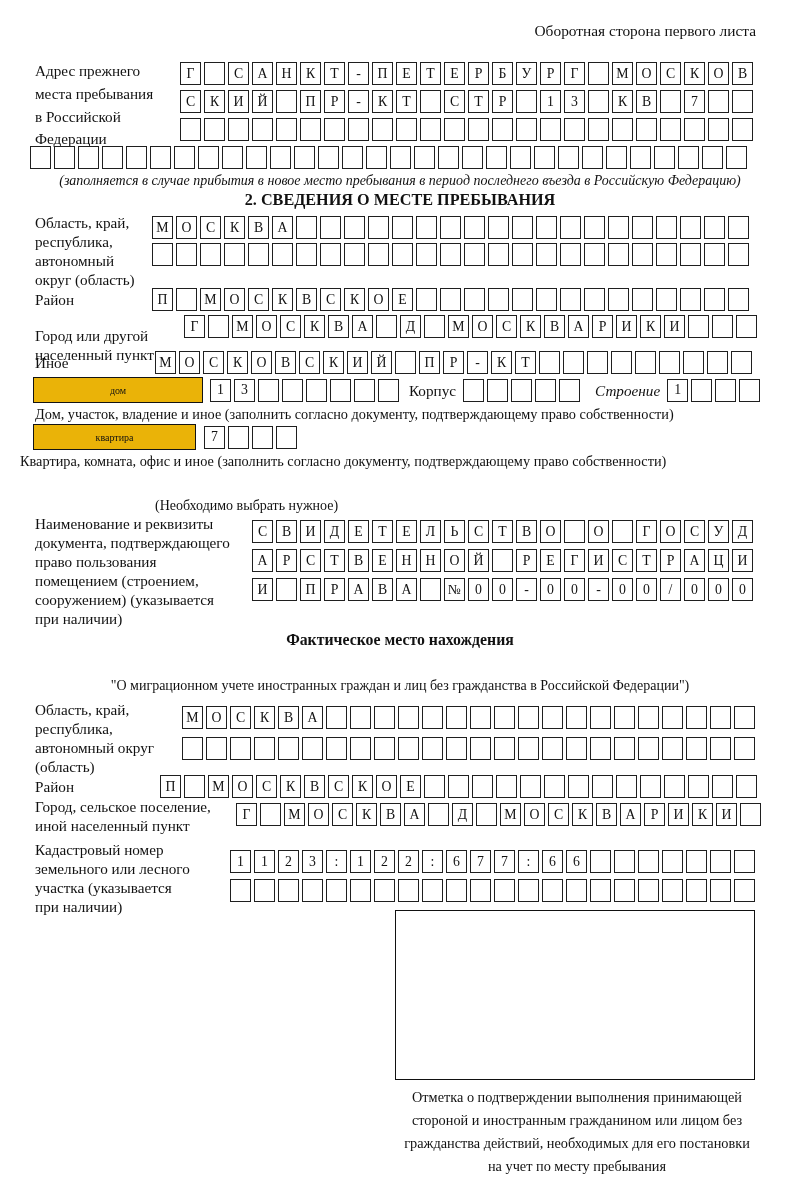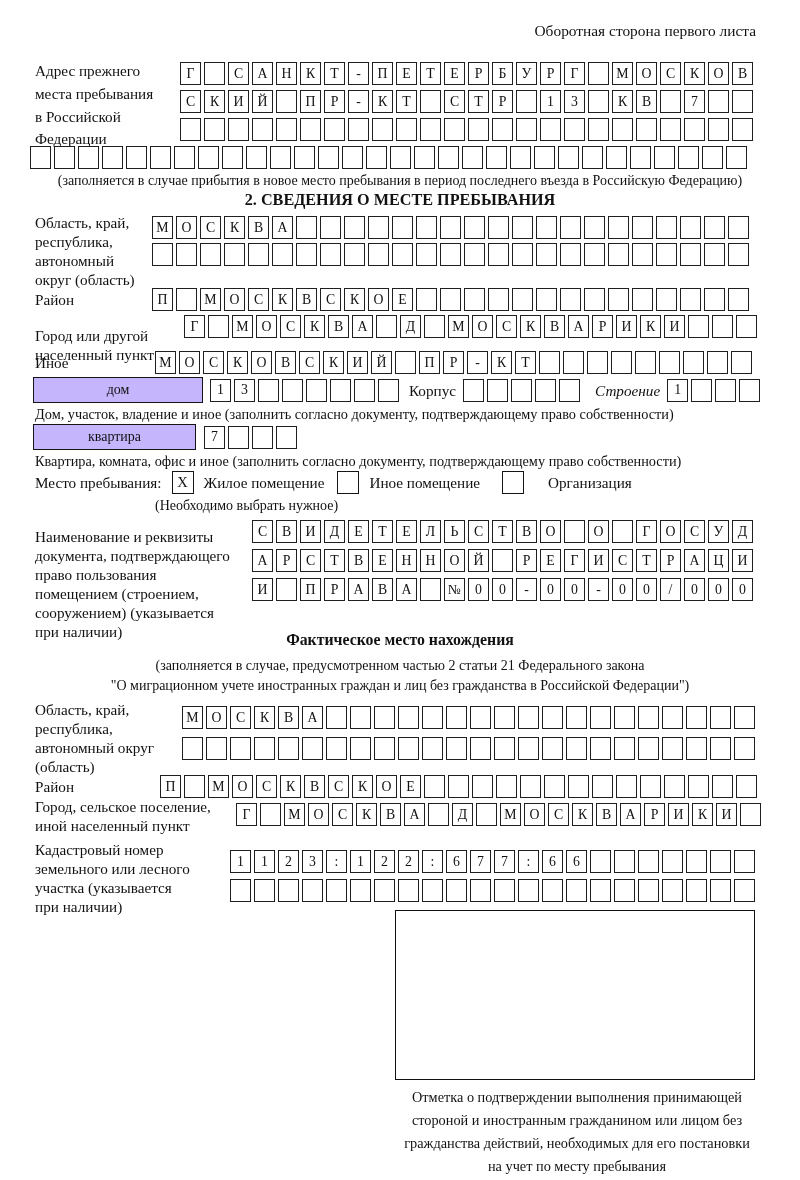--- a/index.html
+++ b/index.html
@@ -18,21 +18,21 @@
   .boxrow { display:flex; gap:3px; }
   .cell {
     flex:0 0 auto; width:21px; height:23px;
     border:1.5px solid #1f1f1f;
     display:flex; align-items:center; justify-content:center;
     font-size:13.8px; background:#fff;
   }
   .bigbox {
     border:1.7px solid #141414; height:26px;
     display:flex; align-items:center; justify-content:center;
-    font-size:14px; background:#c4b5fd;
+    font-size:10px; background:#eab308;
   }
   .inline { display:flex; align-items:center; }
   .chk {
     flex:0 0 auto; width:22px; height:23px;
     border:1.6px solid #141414;
     display:flex; align-items:center; justify-content:center;
     font-size:14.5px; background:#fff;
   }
   .stamp { border:1.8px solid #111; background:#fff; }
 </style>
@@ -150,21 +150,21 @@
       <span class="cell"></span>
       <span class="cell"></span>
       <span class="cell"></span>
       <span class="cell"></span>
       <span class="cell"></span>
       <span class="cell"></span>
       <span class="cell"></span>
       <span class="cell"></span>
       <span class="cell"></span>
     </div>
-  <div class="abs center note" style="top:172px;">(заполняется в случае прибытия в новое место пребывания в период последнего въезда в Российскую Федерацию)</div>
+  <div class="abs center note" style="top:172px;font-style:italic;">(заполняется в случае прибытия в новое место пребывания в период последнего въезда в Российскую Федерацию)</div>
 
   <div class="abs center title" style="top:191px;">2. СВЕДЕНИЯ О МЕСТЕ ПРЕБЫВАНИЯ</div>
 
   <div class="abs lbl" style="left:35px; top:213px;">Область, край,
 республика,
 автономный
 округ (область)</div>
   <div class="abs boxrow" style="left:152px; top:216px;">
       <span class="cell">М</span>
       <span class="cell">О</span>
@@ -339,34 +339,25 @@
 
   <div class="abs inline" style="left:33px; top:424px; gap:8px;">
     <div class="bigbox" style="width:163px;">квартира</div>
     <div class="boxrow">
         <span class="cell">7</span>
         <span class="cell"></span>
         <span class="cell"></span>
         <span class="cell"></span>
       </div>
   </div>
-  <div class="abs note" style="left:35px; top:452px; font-size:14.3px;">Квартира, комната, офис и иное (заполнить согласно документу, подтверждающему право собственности)</div>
-
-  <div class="abs inline" style="left:35px; top:471px; gap:10px;">
-    <span class="lbl">Место пребывания:</span>
-    <span class="chk">X</span>
-    <span class="lbl">Жилое помещение</span>
-    <span class="chk" style="margin-left:3px;"></span>
-    <span class="lbl">Иное помещение</span>
-    <span class="chk" style="margin-left:12px;"></span>
-    <span class="lbl" style="margin-left:14px;">Организация</span>
-  </div>
+  <div class="abs note" style="left:20px; top:452px; font-size:14.3px;">Квартира, комната, офис и иное (заполнить согласно документу, подтверждающему право собственности)</div>
+
   <div class="abs note" style="left:155px; top:497px; width:370px; ">(Необходимо выбрать нужное)</div>
 
-  <div class="abs lbl" style="left:35px; top:514px; width:230px;margin-top:13px;">Наименование и реквизиты
+  <div class="abs lbl" style="left:35px; top:514px; width:230px;">Наименование и реквизиты
 документа, подтверждающего
 право пользования
 помещением (строением,
 сооружением) (указывается
 при наличии)</div>
   <div class="abs boxrow" style="left:252px; top:520px;">
       <span class="cell">С</span>
       <span class="cell">В</span>
       <span class="cell">И</span>
       <span class="cell">Д</span>
@@ -429,21 +420,20 @@
       <span class="cell">-</span>
       <span class="cell">0</span>
       <span class="cell">0</span>
       <span class="cell">/</span>
       <span class="cell">0</span>
       <span class="cell">0</span>
       <span class="cell">0</span>
     </div>
 
   <div class="abs center title" style="top:631px; font-size:15.8px;">Фактическое место нахождения</div>
-  <div class="abs center note" style="top:657px;">(заполняется в случае, предусмотренном частью 2 статьи 21 Федерального закона</div>
   <div class="abs center note" style="top:677px;">"О миграционном учете иностранных граждан и лиц без гражданства в Российской Федерации")</div>
 
   <div class="abs lbl" style="left:35px; top:700px;">Область, край,
 республика,
 автономный округ
 (область)</div>
   <div class="abs boxrow" style="left:182px; top:706px;">
       <span class="cell">М</span>
       <span class="cell">О</span>
       <span class="cell">С</span>

